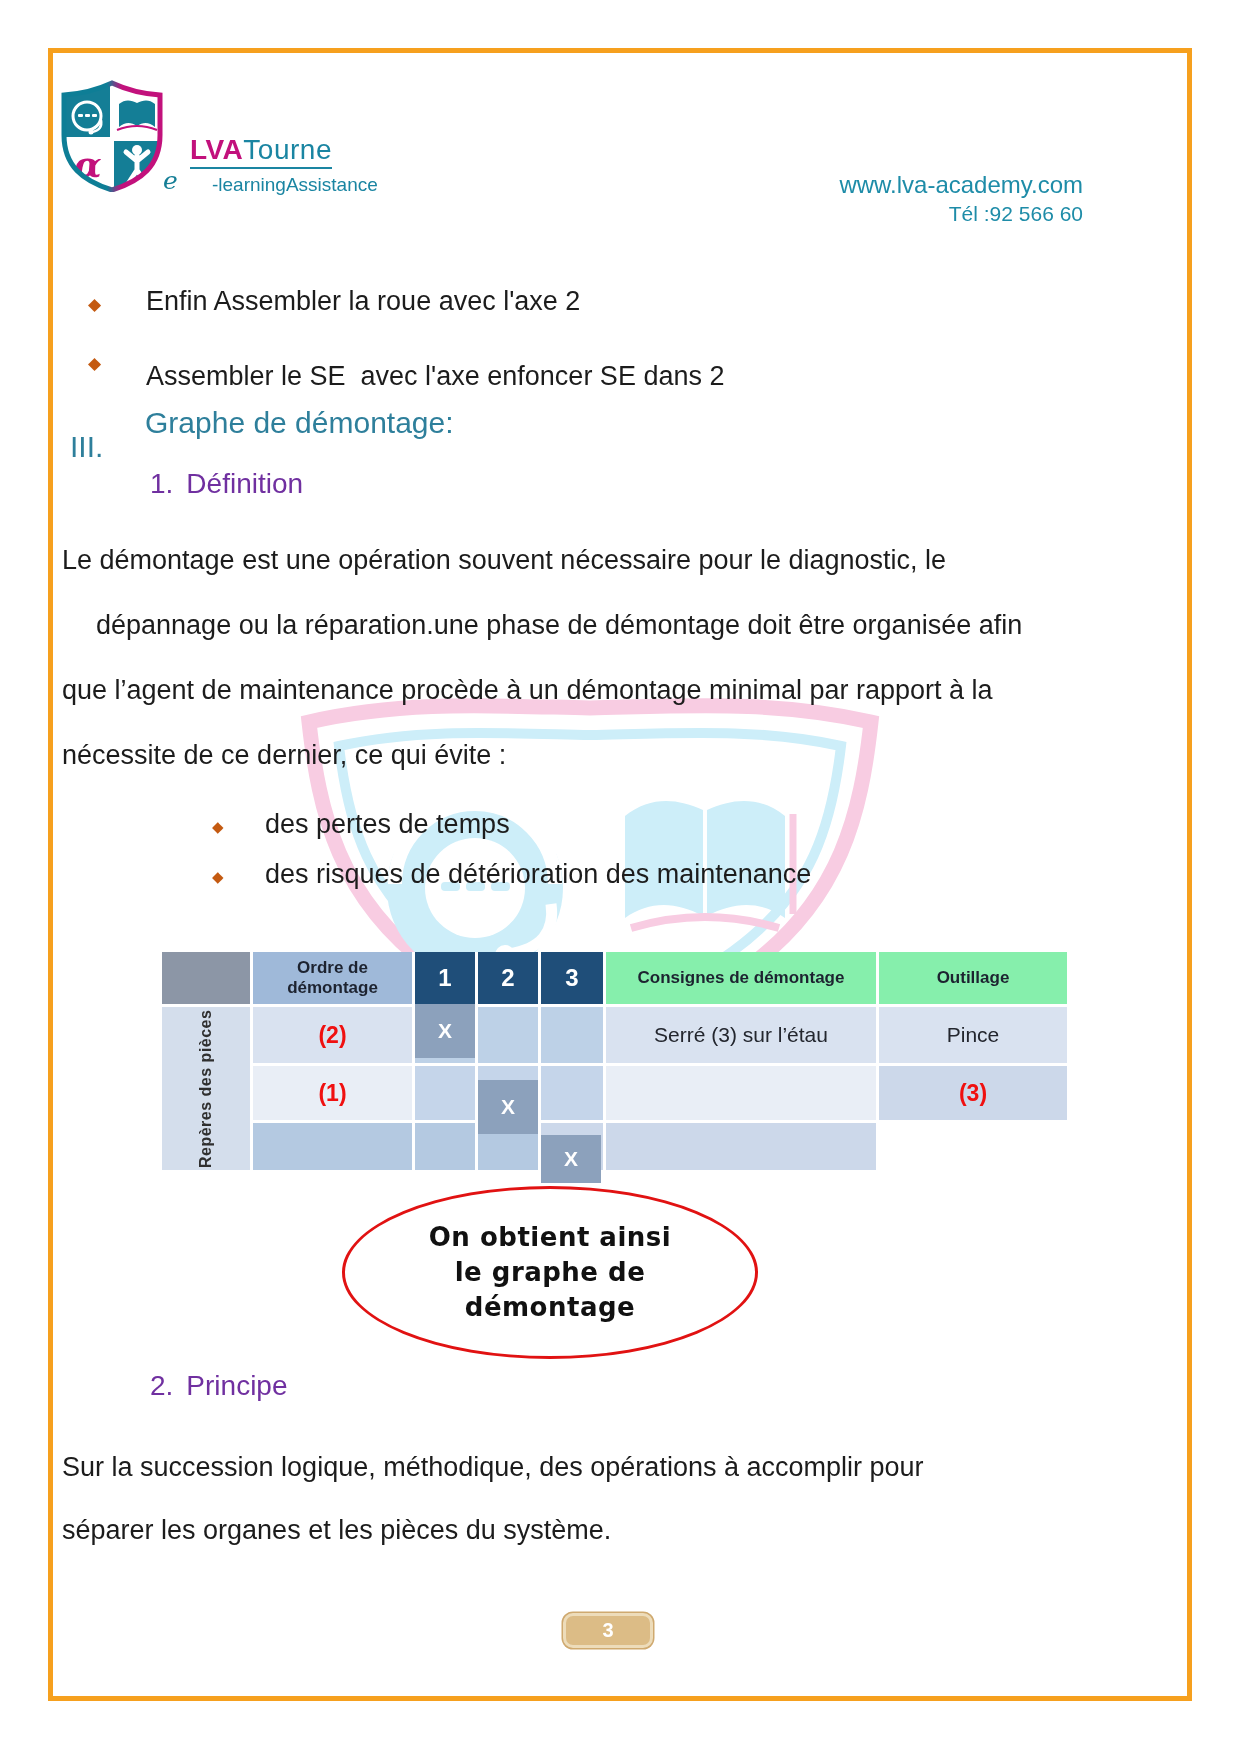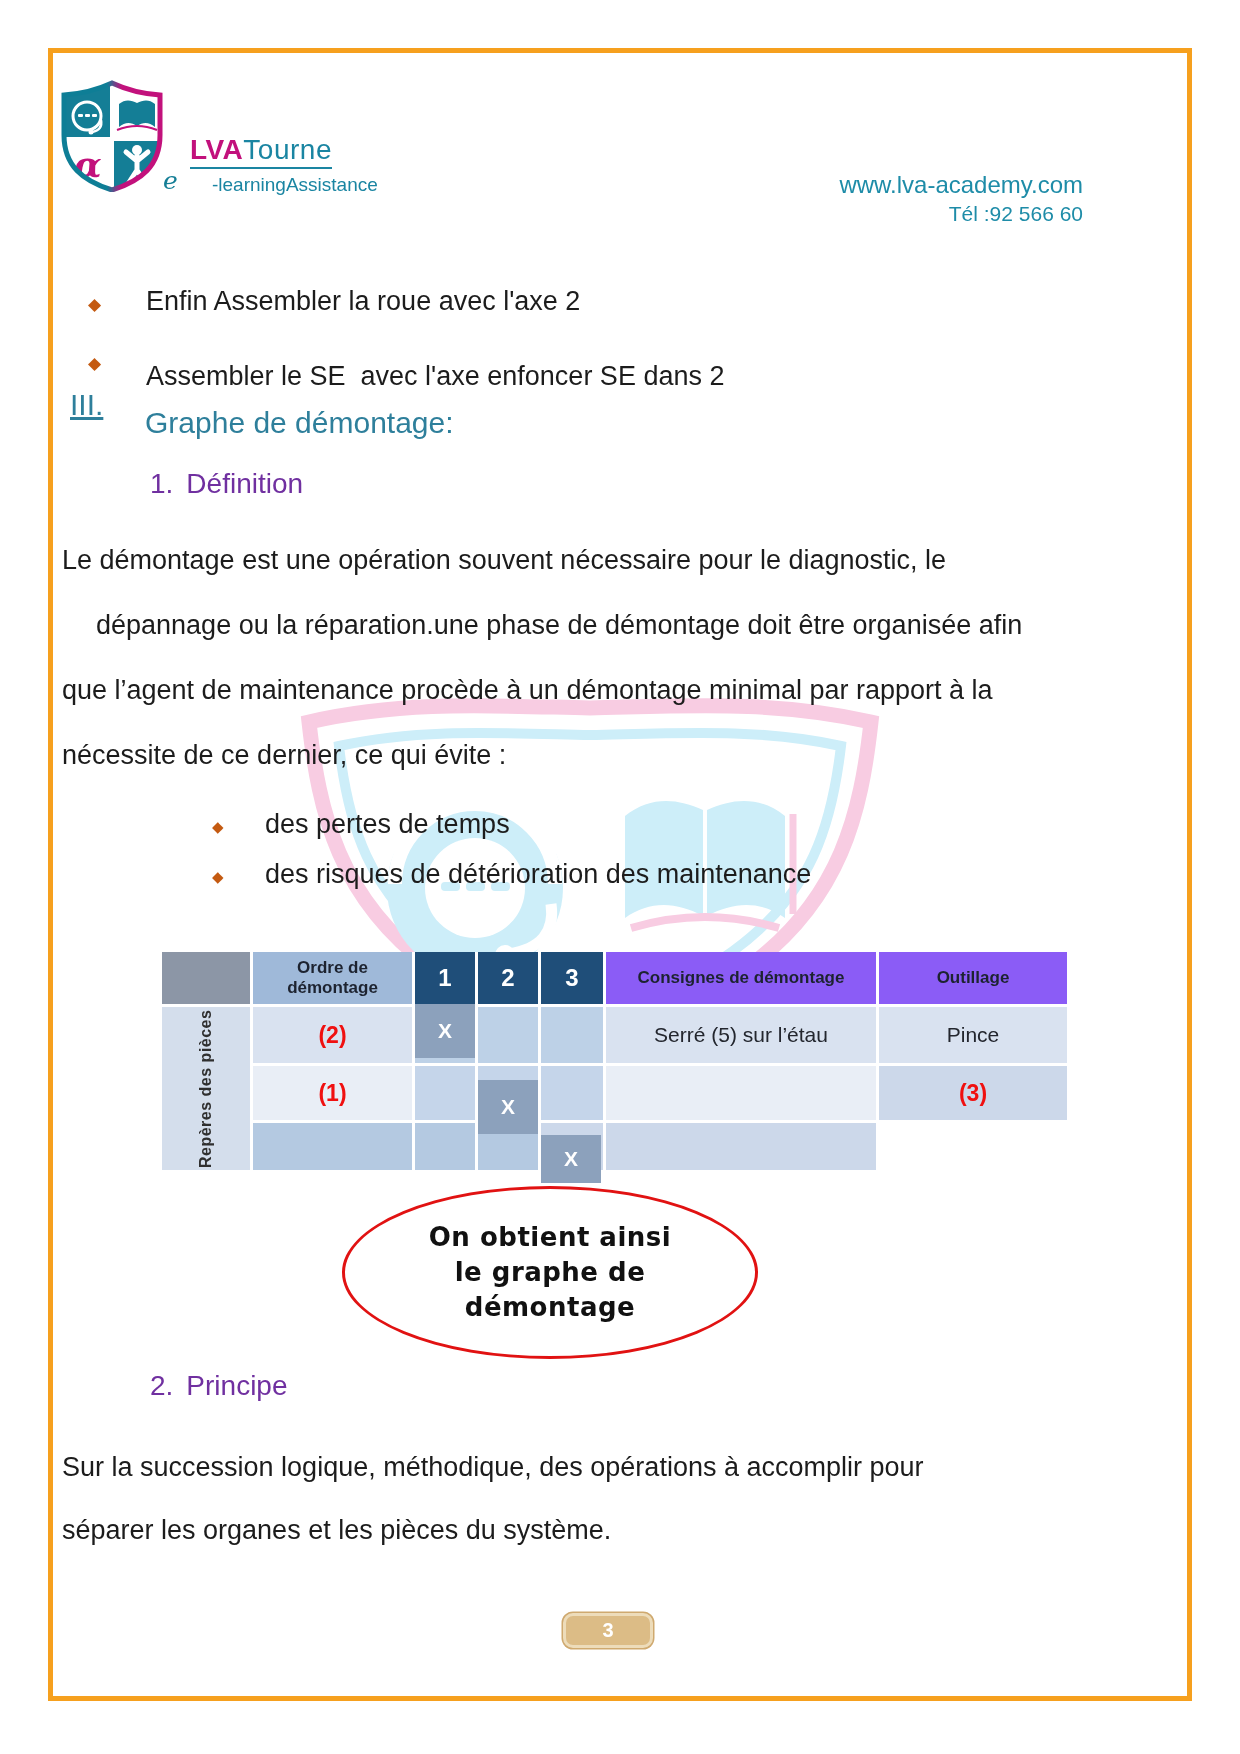--- a/index.html
+++ b/index.html
@@ -28,21 +28,21 @@
   
   .demtable{position:absolute;left:162px;top:952px;width:905px;height:218px;z-index:2;
             background:#ffffff;display:grid;
             grid-template-columns:88px 159px 60px 60px 62px 270px 188px;
             grid-template-rows:52px 56px 54px 47px;gap:3px;}
   .demtable > div{display:flex;align-items:center;justify-content:center;text-align:center;}
   .th{font-weight:bold;font-size:17px;line-height:1.2;color:#1d2330;}
   .th-corner{background:#8C96A6;}
   .th-ordre{background:#9FB9D9;}
   .th-num{background:#1F4E79;color:#fff;font-weight:bold;font-size:24px;}
-  .th-gray{background:#8b5cf6;}
+  .th-gray{background:#86efac;}
   .rowlabel{grid-row:2/5;background:#D4DEEC;writing-mode:vertical-rl;transform:rotate(180deg);
             font-weight:bold;font-size:16px;color:#2f2f2f;letter-spacing:.5px;line-height:1.9;}
   .r1{background:#D9E2F0;} .r2{background:#E9EEF6;} .r3{background:#CCD8EA;}
   .n1{background:#BDD1E7;} .n2{background:#C5D5EA;} .n3{background:#B4C9E1;}
   .ordre-val{color:#F01010;font-weight:bold;font-size:23px;}
   .cell-text{font-size:21px;color:#23262e;}
   .xmark{position:absolute;width:60px;background:#8CA1BC;color:#fff;display:flex;
          align-items:center;justify-content:center;font-weight:bold;font-size:21px;z-index:3;}
   
   .ellipse{position:absolute;left:342px;top:1186px;width:410px;height:167px;z-index:2;
@@ -137,21 +137,21 @@
   <div class="abs contact" style="left:698px;top:170px;">
     <div class="site">www.lva-academy.com</div>
     <div class="tel">Tél :92 566 60</div>
   </div>
 
   <div class="abs diamond" style="left:88px;top:296px;">◆</div>
   <div class="abs bullet-text" style="left:146px;top:286px;">Enfin Assembler la roue avec l'axe 2</div>
   <div class="abs diamond" style="left:88px;top:355px;">◆</div>
   <div class="abs bullet-text" style="left:146px;top:361px;">Assembler le SE  avec l'axe enfoncer SE dans 2</div>
 
-  <div class="abs h-sec" style="left:70px;top:388px;text-decoration:underline;">III.</div>
+  <div class="abs h-sec" style="left:70px;top:430px;">III.</div>
   <div class="abs h-sec" style="left:145px;top:406px;">Graphe de démontage:</div>
 
   <div class="abs h-sub" style="left:150px;top:468px;">
     <span>1.</span>
     <span>Définition</span>
   </div>
 
   <div class="abs line" style="left:62px;top:545px;">Le démontage est une opération souvent nécessaire pour le diagnostic, le</div>
   <div class="abs line" style="left:78px;top:610px;margin-left:18px;">dépannage ou la réparation.une phase de démontage doit être organisée afin</div>
   <div class="abs line" style="left:62px;top:675px;">que l’agent de maintenance procède à un démontage minimal par rapport à la</div>
@@ -170,21 +170,21 @@
     <div class="th-num">3</div>
     <div class="th th-gray">Consignes de démontage</div>
     <div class="th th-gray">Outillage</div>
 
     <div class="rowlabel">Repères des pièces</div>
 
     <div class="r1 ordre-val">(2)</div>
     <div class="n1"></div>
     <div class="n1"></div>
     <div class="n1"></div>
-    <div class="r1 cell-text">Serré (5) sur l’étau</div>
+    <div class="r1 cell-text">Serré (3) sur l’étau</div>
     <div class="r1 cell-text">Pince</div>
 
     <div class="r2 ordre-val">(1)</div>
     <div class="n2"></div>
     <div class="n2"></div>
     <div class="n2"></div>
     <div class="r2 cell-text"></div>
 
     <div class="r3 ordre-val">(3)</div>
     <div class="n3"></div>

